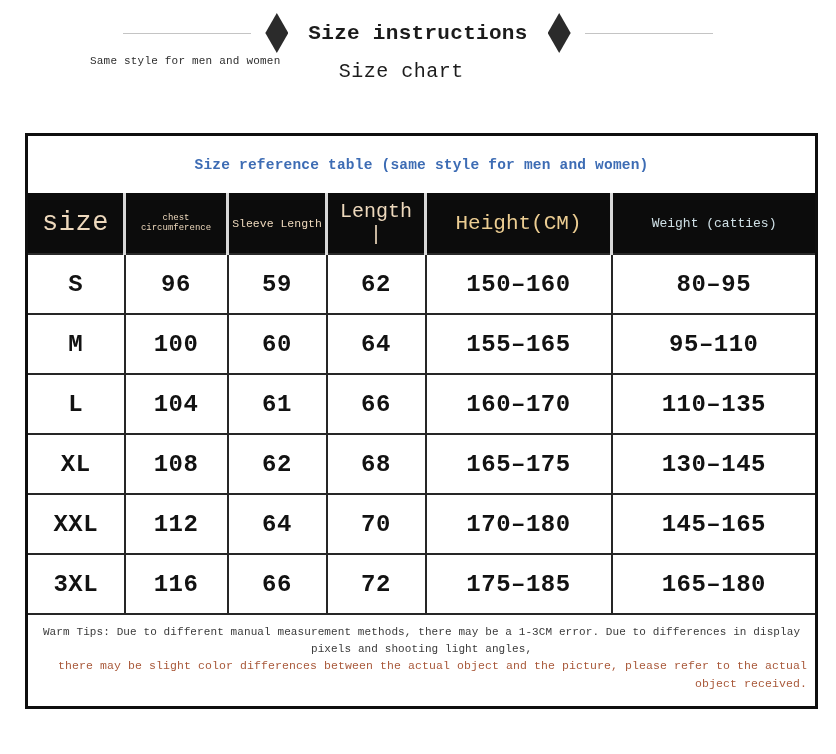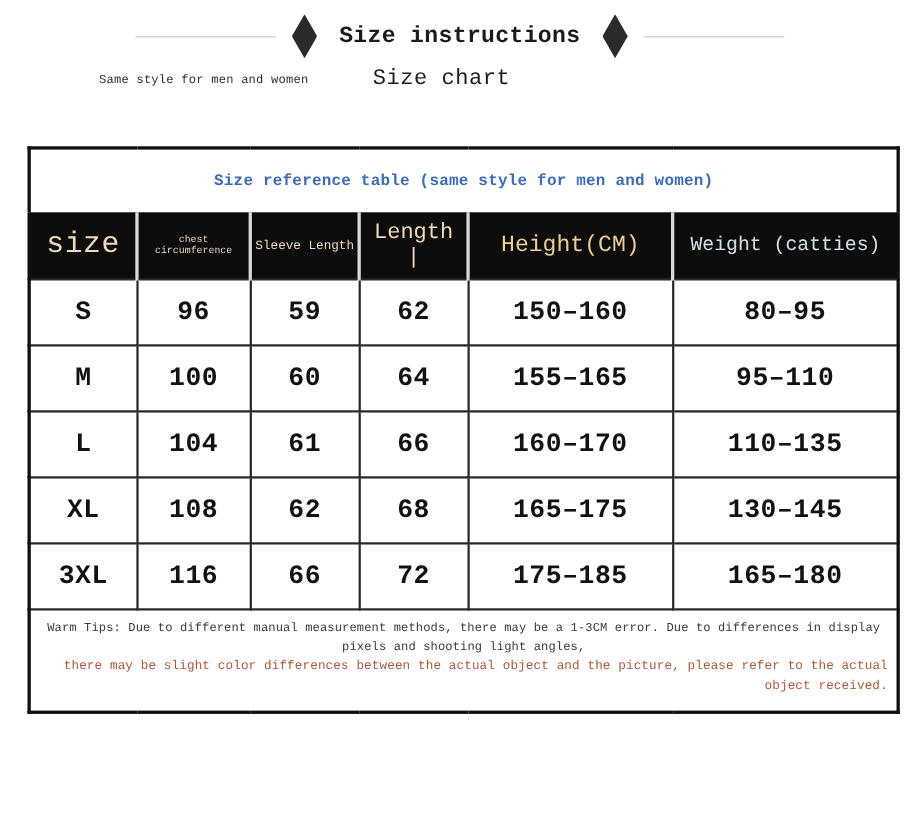--- a/index.html
+++ b/index.html
@@ -20,21 +20,21 @@
   .decor-line{width:128px;height:1px;background:#c4c4c4;}
   .diamond{
     width:23px;height:40px;background:#2b2b2b;
     clip-path:polygon(50% 0,100% 50%,50% 100%,0 50%);
   }
   .decor-title{
     font-size:21px;font-weight:700;color:#1b1b1b;letter-spacing:.3px;
     padding:0 6px;
   }
   .side-note{
-    position:absolute;left:90px;top:67px;
+    position:absolute;left:90px;top:55px;
     font-size:11px;color:#2e2e2e;letter-spacing:.2px;
   }
   .subtitle{
     position:absolute;top:60px;left:0;width:96%;
     text-align:center;
     font-size:20px;font-weight:400;color:#1c1c1c;letter-spacing:.5px;
   }
 
   
   .table-wrap{position:absolute;left:25px;top:133px;}
@@ -55,21 +55,21 @@
     border-left:3px solid #d9d9d9;
     border-bottom:2px solid #2a2a2a;
     font-weight:400;
   }
   .size-table thead th:first-child{border-left:none;}
   .th-size{font-size:27px;color:var(--header-cream,#eed9bd);font-weight:500;letter-spacing:.5px;}
   .th-chest{font-size:9px;color:var(--header-cream,#eed9bd);font-weight:600;}
   .th-sleeve{font-size:11.5px;color:var(--header-cream,#eed9bd);font-weight:700;}
   .th-length{font-size:20px;color:var(--header-cream,#eed9bd);font-weight:400;margin-left:28px;}
   .th-height{font-size:21px;color:var(--header-gold,#eccd92);font-weight:700;}
-  .th-weight{font-size:18px;color:var(--header-blue,#cfe0e6);font-weight:700;}
+  .th-weight{font-size:13px;color:var(--header-blue,#cfe0e6);font-weight:700;}
 
   .size-table tbody td{
     height:56px;text-align:center;vertical-align:middle;
     border:2px solid #262626;
     font-size:24px;font-weight:700;color:#121212;
     letter-spacing:.5px;
   }
 
   .size-table tfoot td{
     border-top:2px solid #262626;
@@ -151,20 +151,28 @@
           </tr>
           <tr>
             <td>XL</td>
             <td>108</td>
             <td>62</td>
             <td>68</td>
             <td>165–175</td>
             <td>130–145</td>
           </tr>
           <tr>
+            <td>XXL</td>
+            <td>112</td>
+            <td>64</td>
+            <td>70</td>
+            <td>170–180</td>
+            <td>145–165</td>
+          </tr>
+          <tr>
             <td>3XL</td>
             <td>116</td>
             <td>66</td>
             <td>72</td>
             <td>175–185</td>
             <td>165–180</td>
           </tr>
         </tbody>
       <tfoot>
         <tr>

